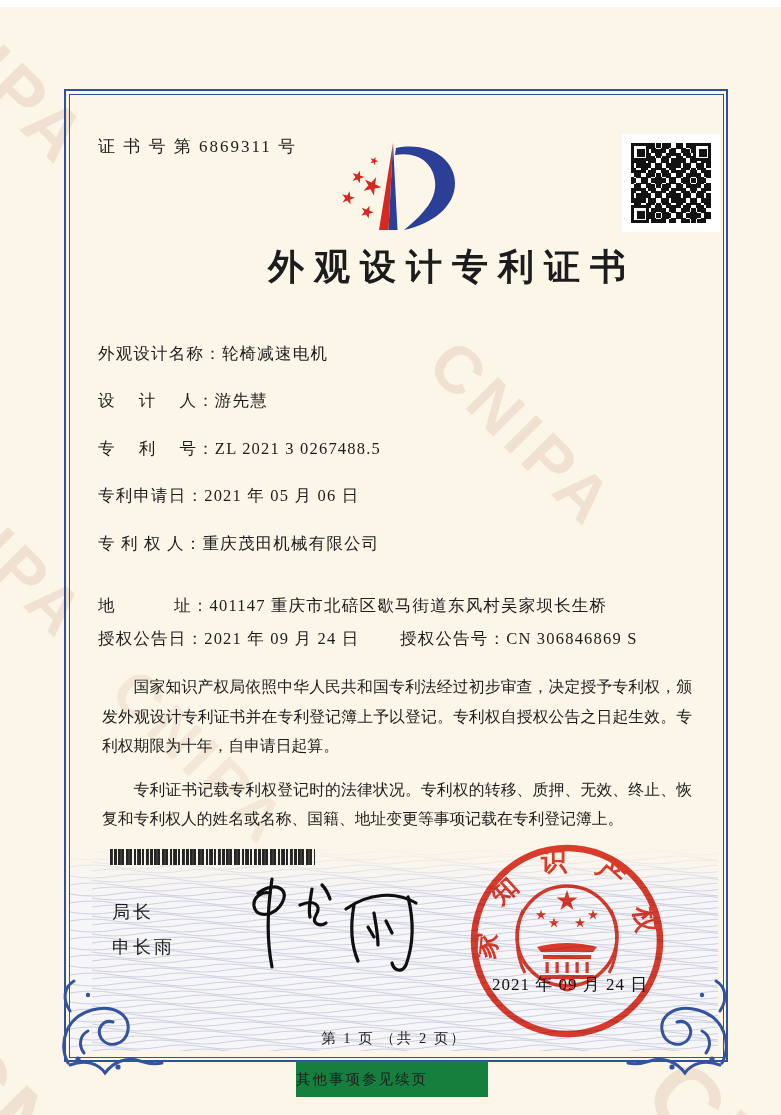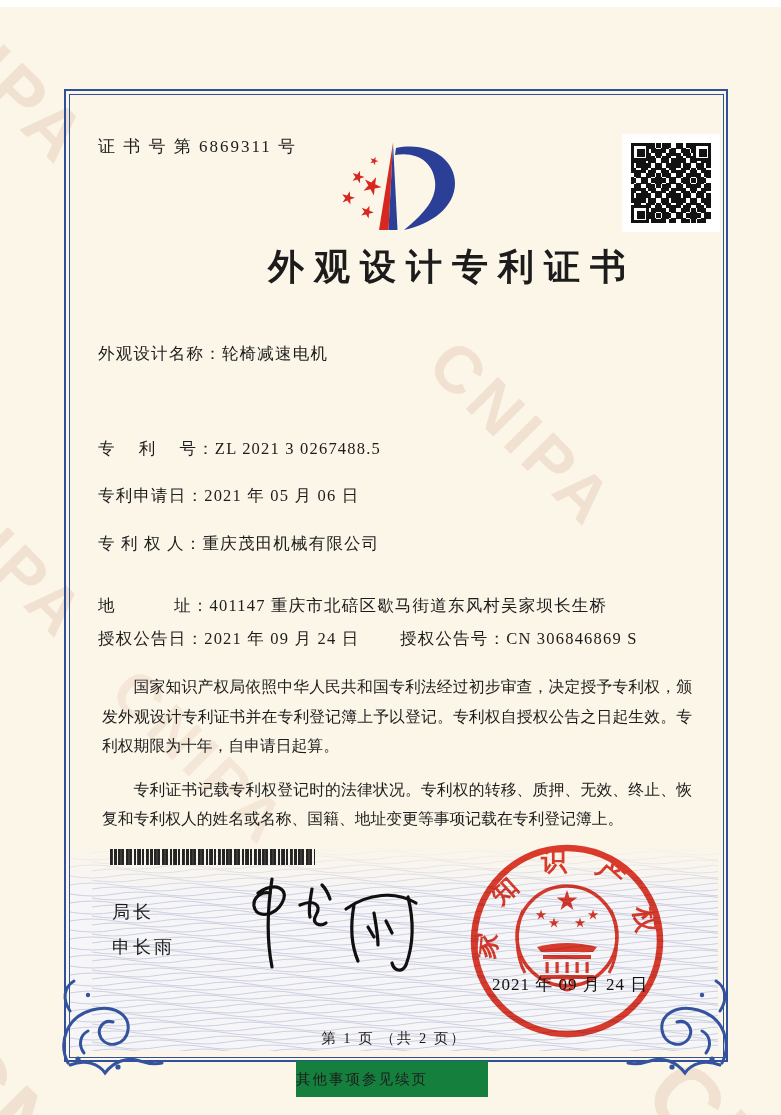--- a/index.html
+++ b/index.html
@@ -138,20 +138,23 @@
       <span class="finder f-tl"></span>
       <span class="finder f-tr"></span>
       <span class="finder f-bl"></span>
     </div>
   </div>
 
   <div class="title z4">外观设计专利证书</div>
 
   <div class="field-row z4" style="top:336px">
     <span>外观设计名称：</span><span>轮椅减速电机</span>
+  </div>
+  <div class="field-row z4" style="top:383px">
+    <span>设　 计　 人：</span><span>游先慧</span>
   </div>
   <div class="field-row z4" style="top:431px">
     <span>专　 利　 号：</span><span>ZL 2021 3 0267488.5</span>
   </div>
   <div class="field-row z4" style="top:478px">
     <span>专利申请日：</span><span>2021 年 05 月 06 日</span>
   </div>
   <div class="field-row z4" style="top:526px">
     <span>专 利 权 人：</span><span>重庆茂田机械有限公司</span>
   </div>

